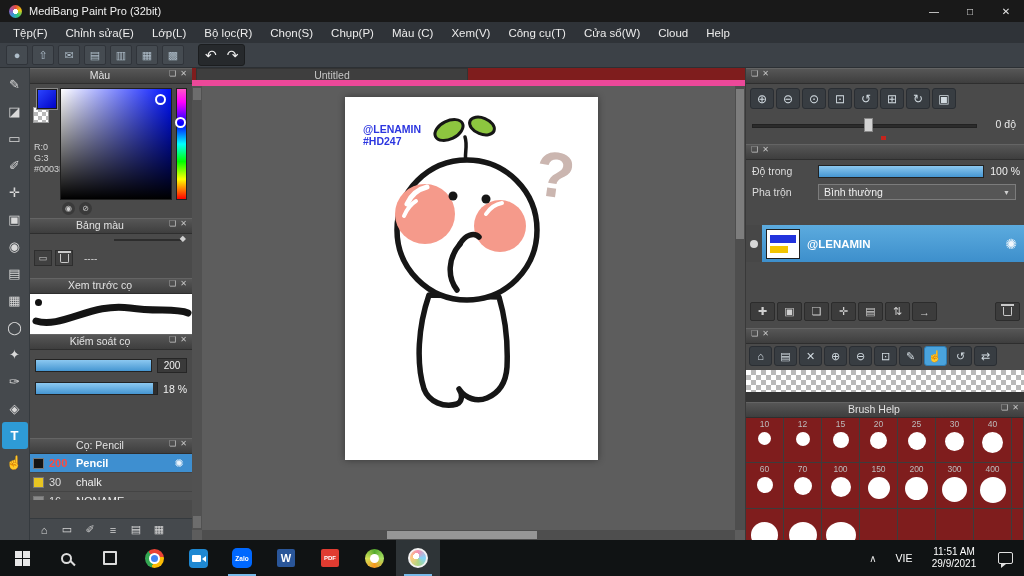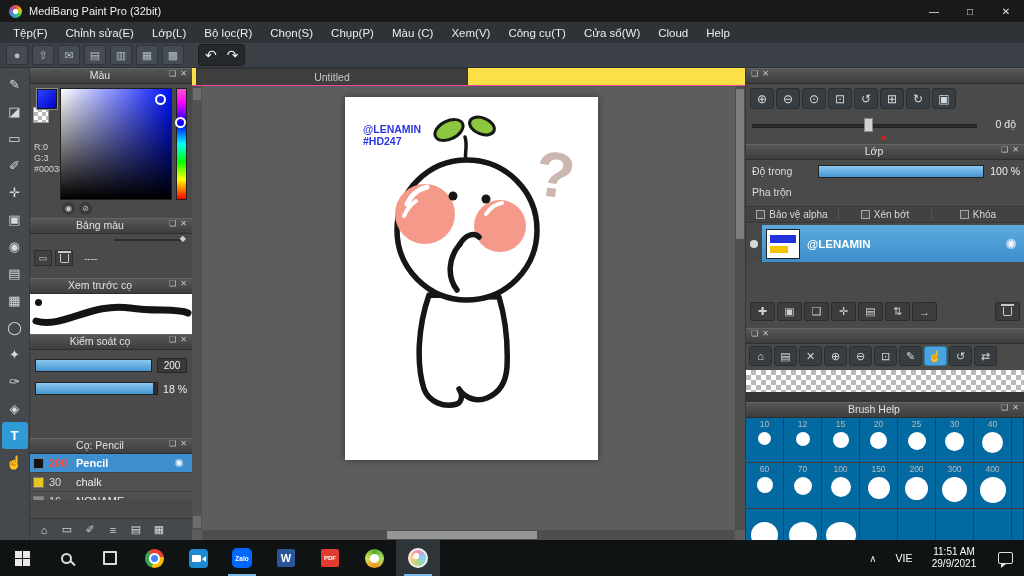--- a/index.html
+++ b/index.html
@@ -81,21 +81,21 @@
   .b-size{width:22px;text-align:left;color:#ddd}
   .b-size.red{color:#ff4b3e;font-weight:bold}
   .b-name{flex:1;color:#eee}
   .brush-row.selected .b-name{color:#fff;font-weight:bold}
   .b-gear{width:20px;text-align:center;color:#eaf4fc;font-size:11px}
   .left-bottom{position:absolute;left:0;right:0;bottom:0;height:22px;background:#45494d;border-top:1px solid #353a3e;display:flex;align-items:center;gap:3px;padding:0 4px}
   .lb-btn{width:20px;height:17px;display:flex;align-items:center;justify-content:center;color:#d5d5d5;font-size:11px}
 
   
   .canvas-area{position:absolute;top:68px;bottom:36px;left:192px;width:553px;background:#5d5d5d}
-  .tab-bar{height:18px;background:#fde047;border-bottom:1px solid #ec4899;display:flex}
+  .tab-bar{height:18px;background:#7f1d1d;border-bottom:6px solid #ec4899;display:flex}
   .tab{width:272px;margin-left:4px;background:#3e3e3e;border:1px solid #333;border-bottom:none;color:#c6c6c6;font-size:10.5px;display:flex;align-items:center;justify-content:center}
   .ws{position:absolute;top:18px;left:10px;right:10px;bottom:10px;overflow:hidden}
   .paper{position:absolute;left:143px;top:11px;width:253px;height:363px;background:#fff;box-shadow:0 0 7px rgba(0,0,0,.4)}
   .vscroll-left{position:absolute;left:0;top:18px;bottom:10px;width:10px;background:#515151}
   .vs-btn{position:absolute;left:1px;width:8px;height:12px;background:#6d6d6d}
   .vscroll-right{position:absolute;right:0;top:18px;bottom:10px;width:10px;background:#4e4e4e}
   .vthumb{position:absolute;left:1px;top:3px;width:8px;height:150px;background:#7d7d7d}
   .hscroll{position:absolute;left:10px;right:10px;bottom:0;height:10px;background:#4e4e4e}
   .hthumb{position:absolute;top:1px;left:185px;width:150px;height:8px;background:#969696}
 
@@ -137,21 +137,21 @@
   .trash-icon{position:relative;width:9px;height:9px;border:1px solid #c9c9c9;border-top:none;border-radius:0 0 2px 2px}
   .trash-icon::before{content:"";position:absolute;left:-3px;top:-3px;width:13px;height:2px;background:#c9c9c9}
 
   .ref-body{position:relative;height:58px}
   .ref-tools{position:absolute;left:3px;top:2px;display:flex;gap:2px}
   .ref-btn{width:23px;height:20px;display:flex;align-items:center;justify-content:center;background:#383d42;border:1px solid #2a2e33;border-radius:3px;color:#d2dbe1;font-size:11px}
   .ref-btn.active{background:#4aa3dc;border-color:#2e7cb3;color:#fff}
   .ref-strip{position:absolute;left:0;right:0;top:26px;height:22px}
   .ref-dark{position:absolute;left:0;right:0;top:48px;height:10px;background:#353535}
 
-  .bs-grid{position:absolute;left:0;right:0;top:350px;bottom:0;overflow:hidden;background:#0369a1}
+  .bs-grid{position:absolute;left:0;right:0;top:350px;bottom:0;overflow:hidden;background:#7f1d1d}
   .bs-row{display:flex}
   .bs-cell{width:38px;flex:none;border-right:1px solid #3c3c3c;border-bottom:1px solid #3c3c3c;display:flex;flex-direction:column;align-items:center;padding-top:1px}
   .bs-cell.fill{flex:1}
   .bs-row1 .bs-cell{height:45px}
   .bs-row2 .bs-cell{height:46px}
   .bs-row3 .bs-cell{height:40px}
   .bs-num{height:11px;font-size:8.5px;color:#bcbcbc}
   .bs-circ{background:#fff;border-radius:50%;margin-top:2px}
 
   
@@ -411,46 +411,35 @@
         <div class="nav-btn">↻</div>
         <div class="nav-btn">▣</div>
       </div>
       <div class="nav-track"></div>
       <div class="nav-handle"></div>
       <div class="nav-tick"></div>
       <div class="nav-val">0 độ</div>
     </div>
 
     <div class="phead">
-      <span class="ph-t">Lớp</span>
       <span class="ph-ic">❏</span>
       <span class="ph-ic">✕</span>
     </div>
     <div class="layer-body">
       <div class="lyr-row1">
         <span class="lyr-label">Độ trong</span>
         <div class="slider">
             <div class="fill" style="width:100%"></div>
           </div>
         <span class="valplain">100 %</span>
       </div>
       <span class="dd-label">Pha trộn</span>
-      <div class="check-row">
-        <div class="check-item">
-            <span class="cb"></span>
-            <span>Bảo vệ alpha</span>
-          </div>
-        <div class="check-item">
-            <span class="cb"></span>
-            <span>Xén bớt</span>
-          </div>
-        <div class="check-item">
-            <span class="cb"></span>
-            <span>Khóa</span>
-          </div>
+      <div class="dd">
+        <span>Bình thường</span>
+        <span class="arrow">▼</span>
       </div>
       <div class="layer-list">
         <div class="layer-row selected">
           <div class="vis-strip">
               <div class="vis-dot"></div>
             </div>
           <div class="thumb thumb1"></div>
           <span class="layer-name">@LENAMIN</span>
           <span class="layer-gear">✺</span>
         </div>

